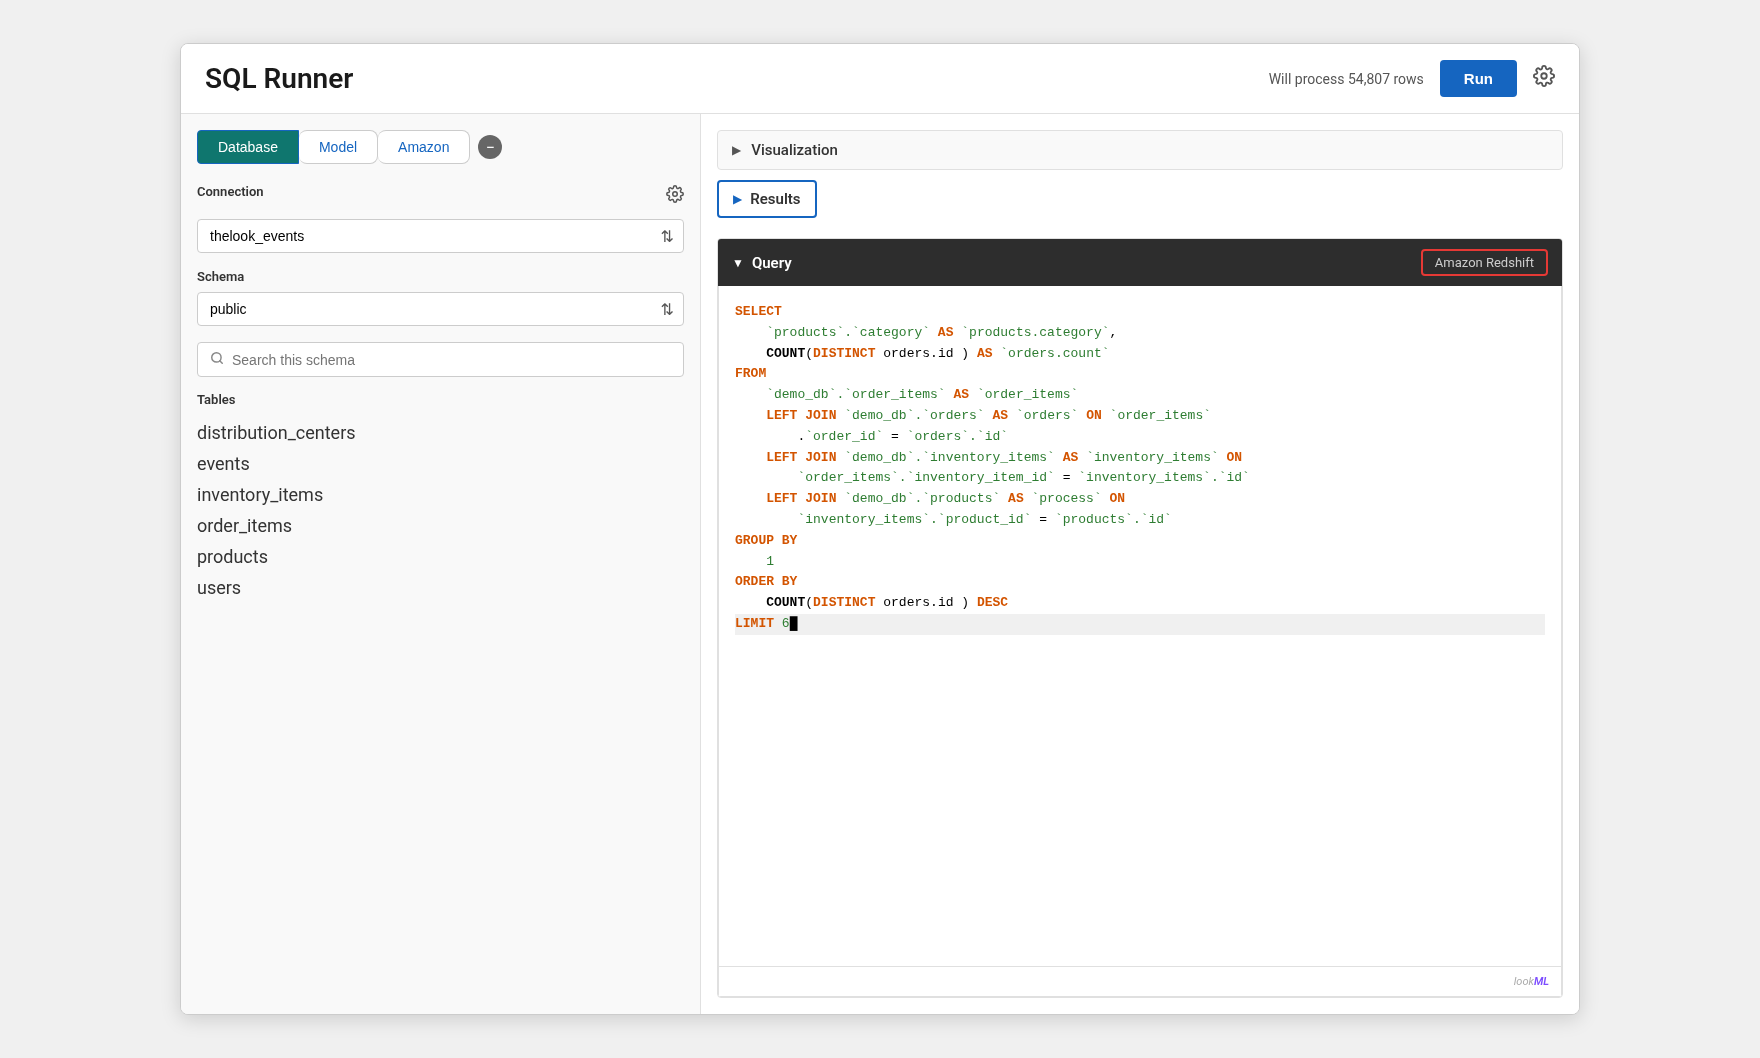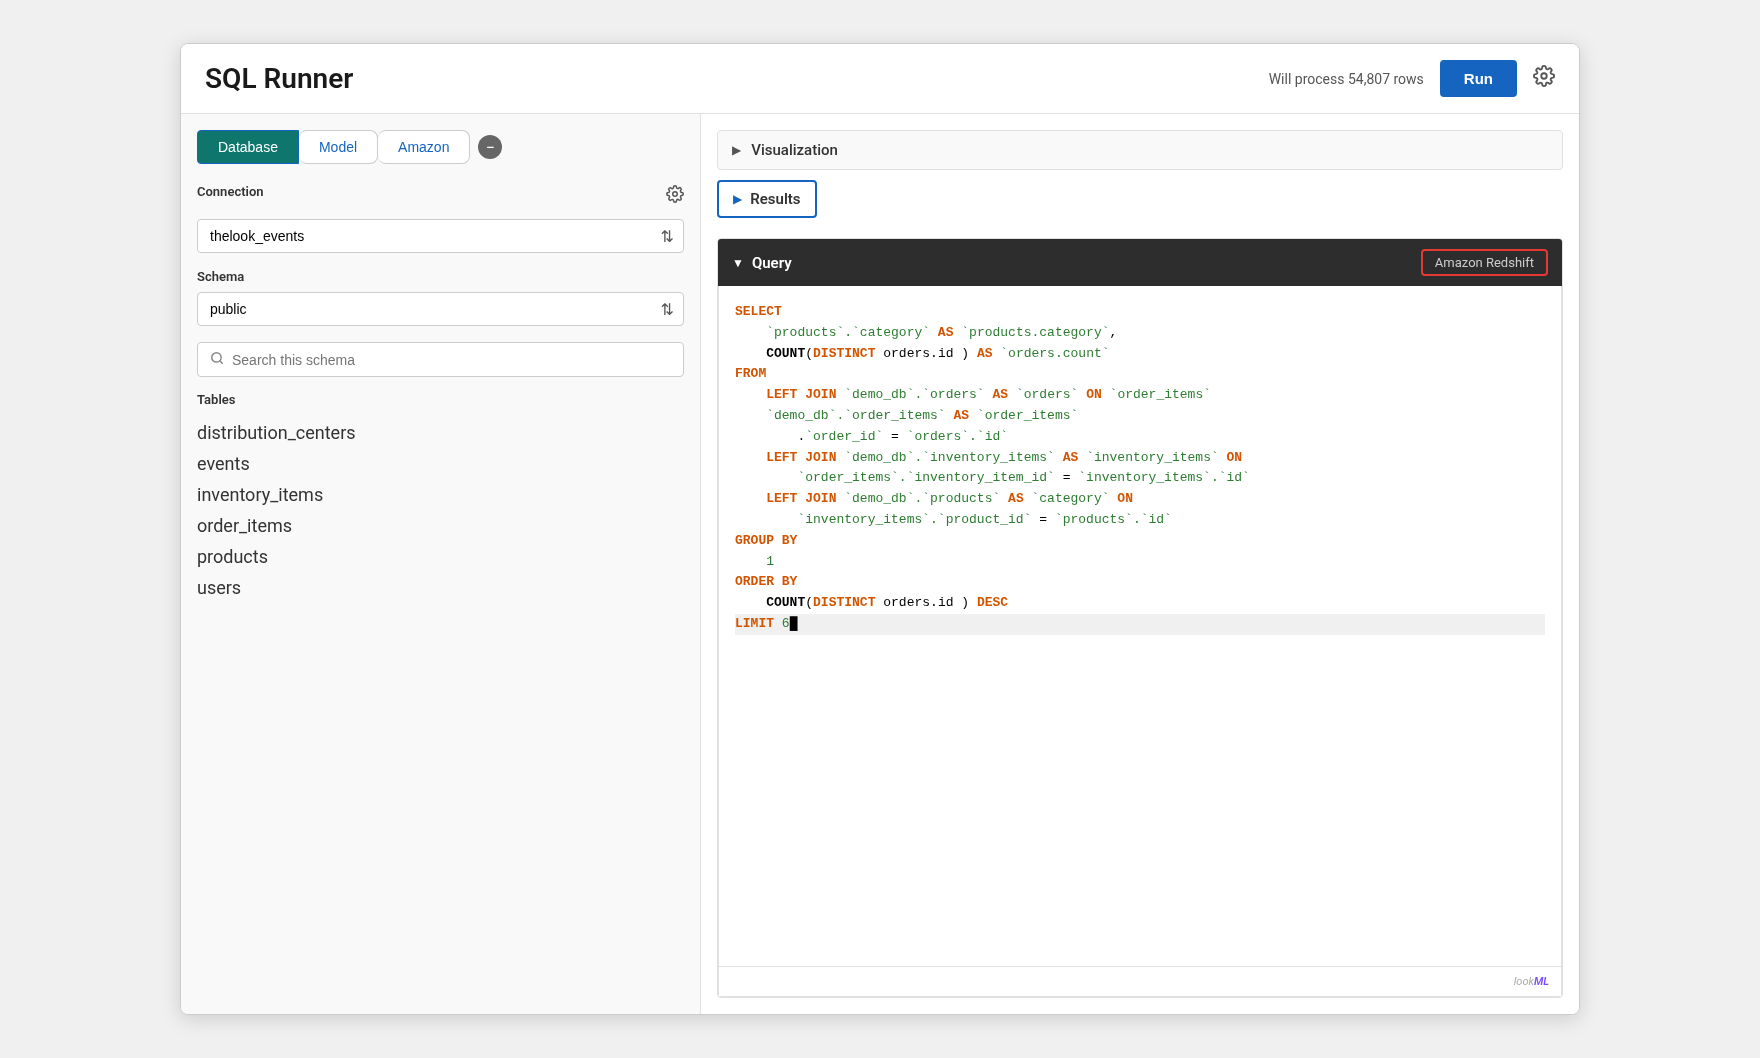--- a/index.html
+++ b/index.html
@@ -417,26 +417,26 @@
             <span class="query-label">Query</span>
           </div>
           <div class="query-connection-badge">Amazon Redshift</div>
         </div>
 
         <div class="code-area">
           <span class="code-line"><span class="kw">SELECT</span></span>
           <span class="code-line">    <span class="str">`products`.`category`</span> <span class="kw">AS</span> <span class="str">`products.category`</span>,</span>
           <span class="code-line">    <span class="fn">COUNT</span>(<span class="kw">DISTINCT</span> orders.id ) <span class="kw">AS</span> <span class="str">`orders.count`</span></span>
           <span class="code-line"><span class="kw">FROM</span></span>
+          <span class="code-line">    <span class="str">`demo_db`.`order_items`</span> <span class="kw">AS</span> <span class="str">`order_items`</span></span>
           <span class="code-line">    <span class="kw">LEFT JOIN</span> <span class="str">`demo_db`.`orders`</span> <span class="kw">AS</span> <span class="str">`orders`</span> <span class="kw">ON</span> <span class="str">`order_items`</span></span>
-          <span class="code-line">    <span class="str">`demo_db`.`order_items`</span> <span class="kw">AS</span> <span class="str">`order_items`</span></span>
           <span class="code-line">        .<span class="str">`order_id`</span> = <span class="str">`orders`.`id`</span></span>
           <span class="code-line">    <span class="kw">LEFT JOIN</span> <span class="str">`demo_db`.`inventory_items`</span> <span class="kw">AS</span> <span class="str">`inventory_items`</span> <span class="kw">ON</span></span>
           <span class="code-line">        <span class="str">`order_items`.`inventory_item_id`</span> = <span class="str">`inventory_items`.`id`</span></span>
-          <span class="code-line">    <span class="kw">LEFT JOIN</span> <span class="str">`demo_db`.`products`</span> <span class="kw">AS</span> <span class="str">`category`</span> <span class="kw">ON</span></span>
+          <span class="code-line">    <span class="kw">LEFT JOIN</span> <span class="str">`demo_db`.`products`</span> <span class="kw">AS</span> <span class="str">`process`</span> <span class="kw">ON</span></span>
           <span class="code-line">        <span class="str">`inventory_items`.`product_id`</span> = <span class="str">`products`.`id`</span></span>
           <span class="code-line"><span class="kw">GROUP BY</span></span>
           <span class="code-line">    <span class="num">1</span></span>
           <span class="code-line"><span class="kw">ORDER BY</span></span>
           <span class="code-line">    <span class="fn">COUNT</span>(<span class="kw">DISTINCT</span> orders.id ) <span class="kw">DESC</span></span>
           <span class="code-line" style="background:#f0f0f0; display:block;"><span class="kw">LIMIT</span> <span class="num">6</span>█</span>
         </div>
 
         <div class="looker-watermark">
           <span class="looker-logo">look<span>ML</span></span>

